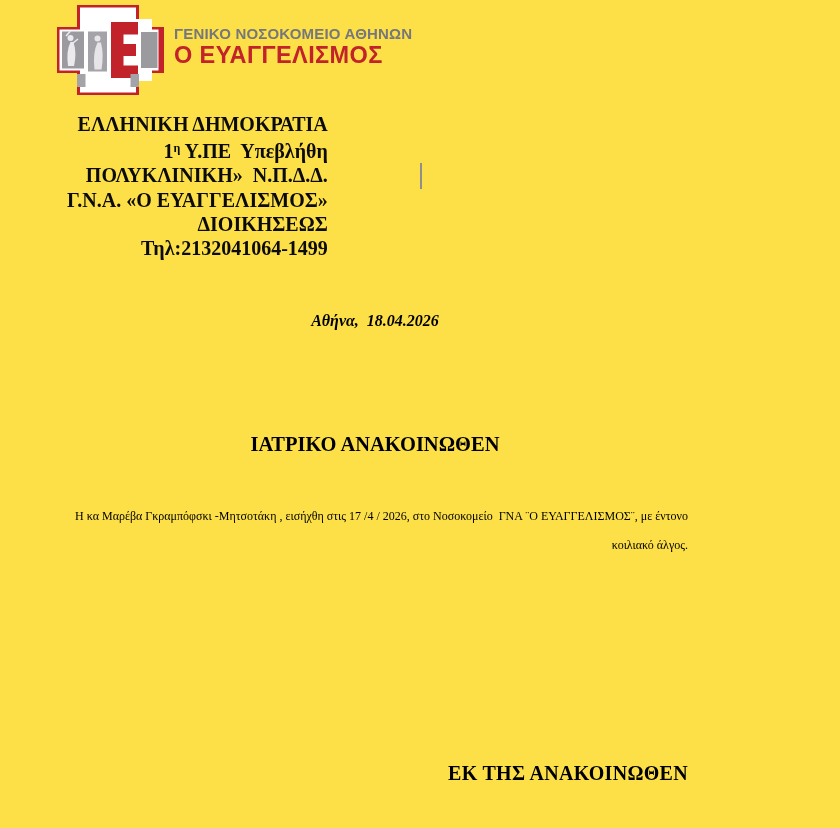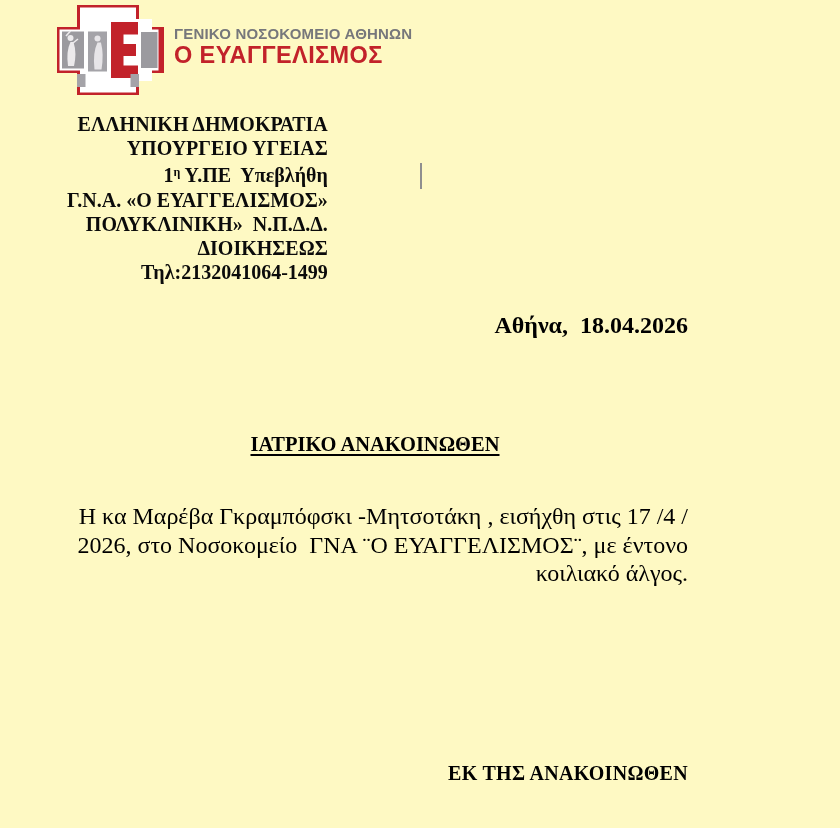--- a/index.html
+++ b/index.html
@@ -1,19 +1,19 @@
 <!DOCTYPE html>
 <html><head>
 <meta charset="utf-8">
 <style>
   html,body{margin:0;padding:0;background:#ffffff;}
   .page{
     position:relative;
     width:840px;height:828px;
-    background:#fef9c3;
+    background:#fde047;
     font-family:"Liberation Serif","DejaVu Serif",serif;
     color:#000;
     overflow:hidden;
   }
   .prewrap{white-space:pre-wrap;text-align:right;}
 
   
   .logo{position:absolute;left:57px;top:5px;display:flex;align-items:flex-start;}
   .logo-cross{width:107px;height:90px;flex:0 0 auto;}
   .logo-text{margin-left:10px;padding-top:21px;font-family:"Liberation Sans","DejaVu Sans",sans-serif;line-height:1.1;}
@@ -25,30 +25,30 @@
     position:absolute;left:62px;top:112px;
     font-weight:bold;font-size:20px;line-height:24.2px;color:#0b0b0b;
   }
   .gov-block sup{font-size:12px;font-weight:bold;vertical-align:6px;}
 
   .vline{position:absolute;left:420px;top:163px;width:2px;height:26px;background:#8f8f8f;}
 
   
   .date-line{
     position:absolute;left:62px;top:312px;width:626px;
-    text-align:right;font-weight:bold;font-size:24px;
+    text-align:center;font-weight:bold;font-size:16px;font-style:italic;
   }
   .doc-title{
     position:absolute;left:62px;top:433px;width:626px;
     text-align:center;font-weight:bold;font-size:20.5px;
   }
-  .doc-title span{text-decoration:underline;text-underline-offset:3px;text-decoration-thickness:1.5px;}
+  .doc-title span{text-underline-offset:3px;text-decoration-thickness:1.5px;}
   .doc-body{
     position:absolute;left:62px;top:502px;width:626px;
-    font-size:24px;line-height:28.7px;text-align:justify;
+    font-size:12px;line-height:28.7px;text-align:justify;
   }
   .doc-body p{margin:0;}
   .signature{
     position:absolute;left:62px;top:762px;width:626px;
     text-align:right;font-weight:bold;font-size:20px;letter-spacing:0.3px;
   }
 </style>
 </head>
 <body>
 
@@ -83,24 +83,23 @@
       <rect x="73.5" y="69" width="8.5" height="13" fill="#a4a3a8"></rect>
     </svg>
     <div class="logo-text">
       <div class="logo-tagline">ΓΕΝΙΚΟ ΝΟΣΟΚΟΜΕΙΟ ΑΘΗΝΩΝ</div>
       <div class="logo-name">Ο ΕΥΑΓΓΕΛΙΣΜΟΣ</div>
     </div>
   </div>
 
   <div class="gov-block">
     <div class="prewrap">ΕΛΛΗΝΙΚΗ ΔΗΜΟΚΡΑΤΙΑ</div>
-    <div class="prewrap">ΥΠΟΥΡΓΕΙΟ ΥΓΕΙΑΣ</div>
     <div class="prewrap"><span>1</span><sup>η</sup><span class="prewrap"> Υ.ΠΕ  Υπεβλήθη</span></div>
+    <div class="prewrap">ΠΟΛΥΚΛΙΝΙΚΗ»  Ν.Π.Δ.Δ.</div>
     <div class="prewrap"> Γ.Ν.Α. «Ο ΕΥΑΓΓΕΛΙΣΜΟΣ»</div>
-    <div class="prewrap">ΠΟΛΥΚΛΙΝΙΚΗ»  Ν.Π.Δ.Δ.</div>
     <div class="prewrap">ΔΙΟΙΚΗΣΕΩΣ</div>
     <div class="prewrap">Τηλ:2132041064-1499</div>
   </div>
 
   <div class="vline"></div>
 
   <div class="date-line prewrap">Αθήνα,  18.04.2026</div>
 
   <div class="doc-title">
     <span>ΙΑΤΡΙΚΟ ΑΝΑΚΟΙΝΩΘΕΝ</span>

